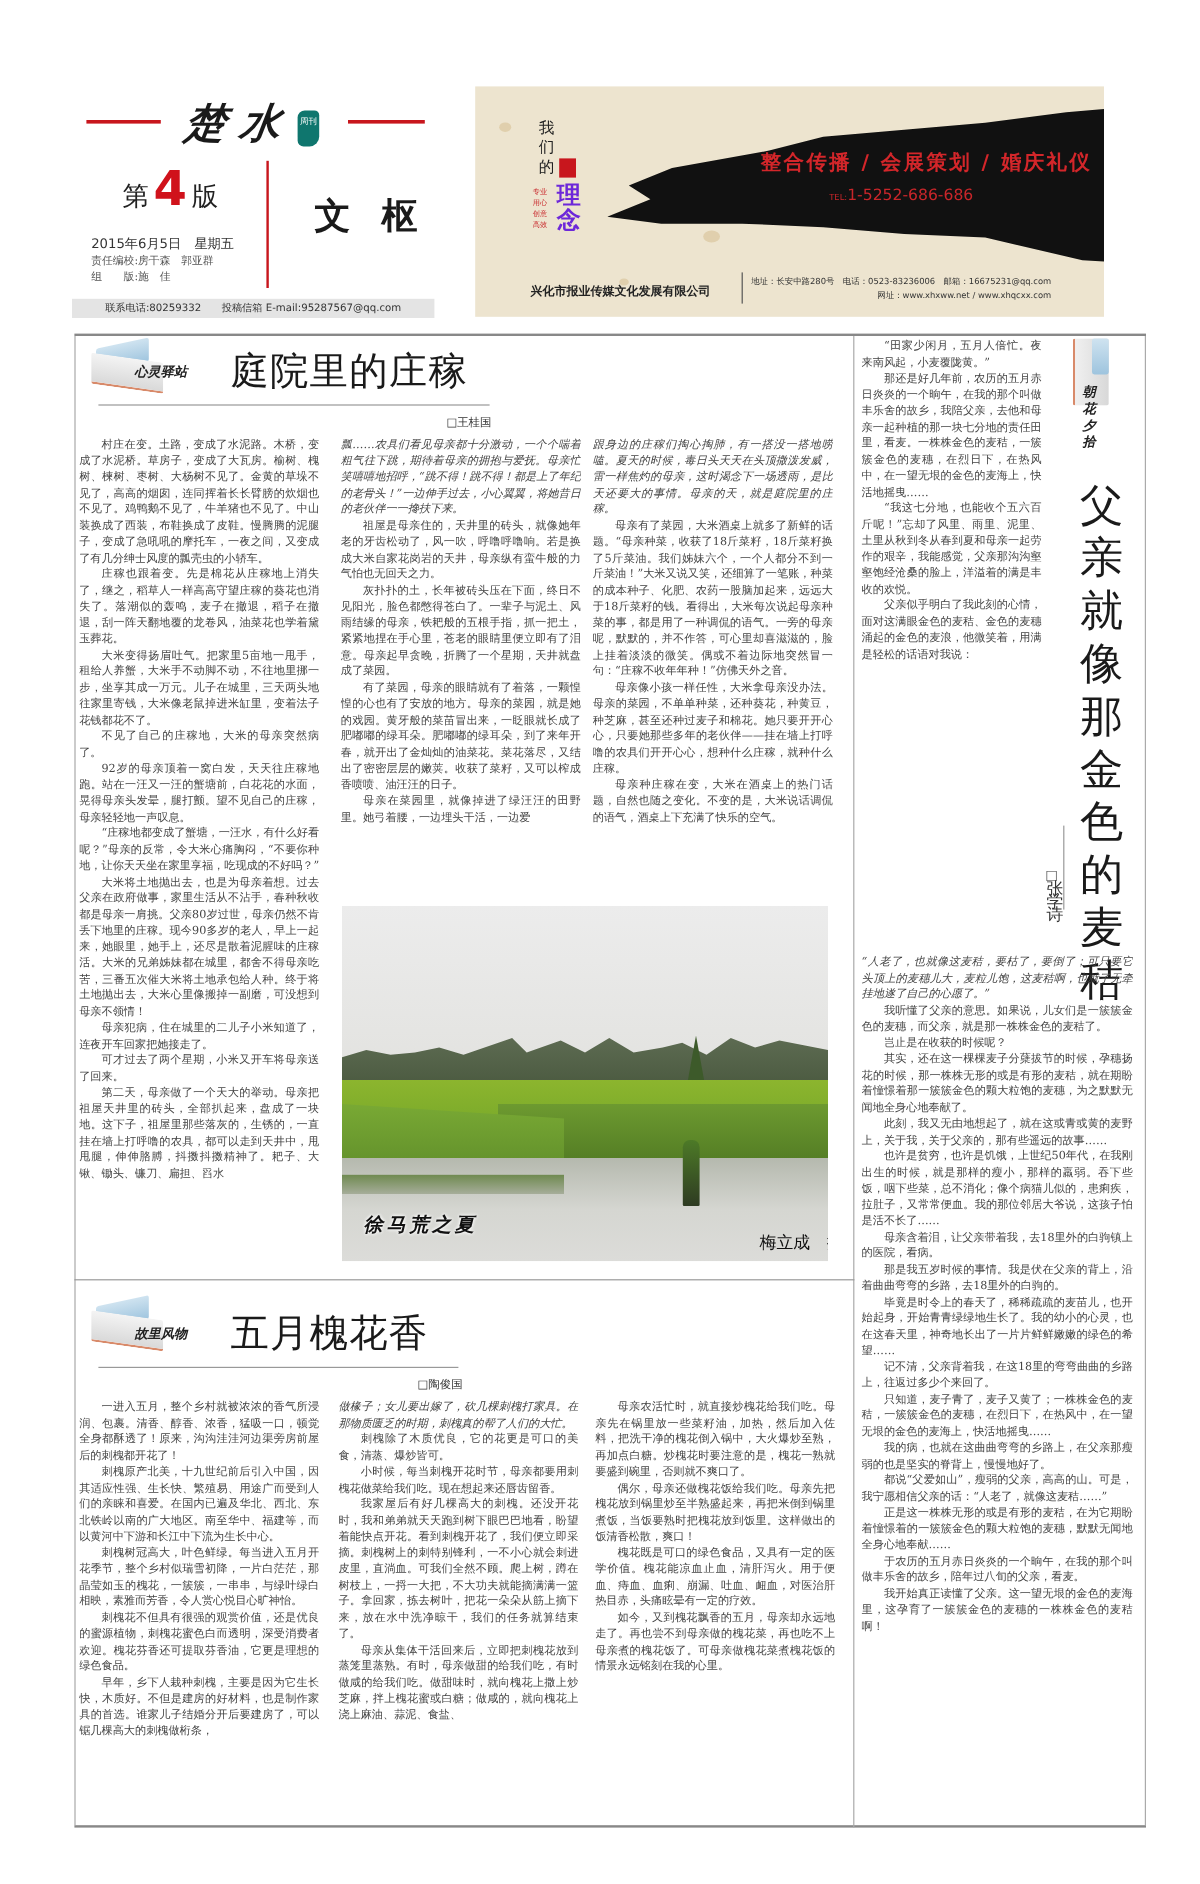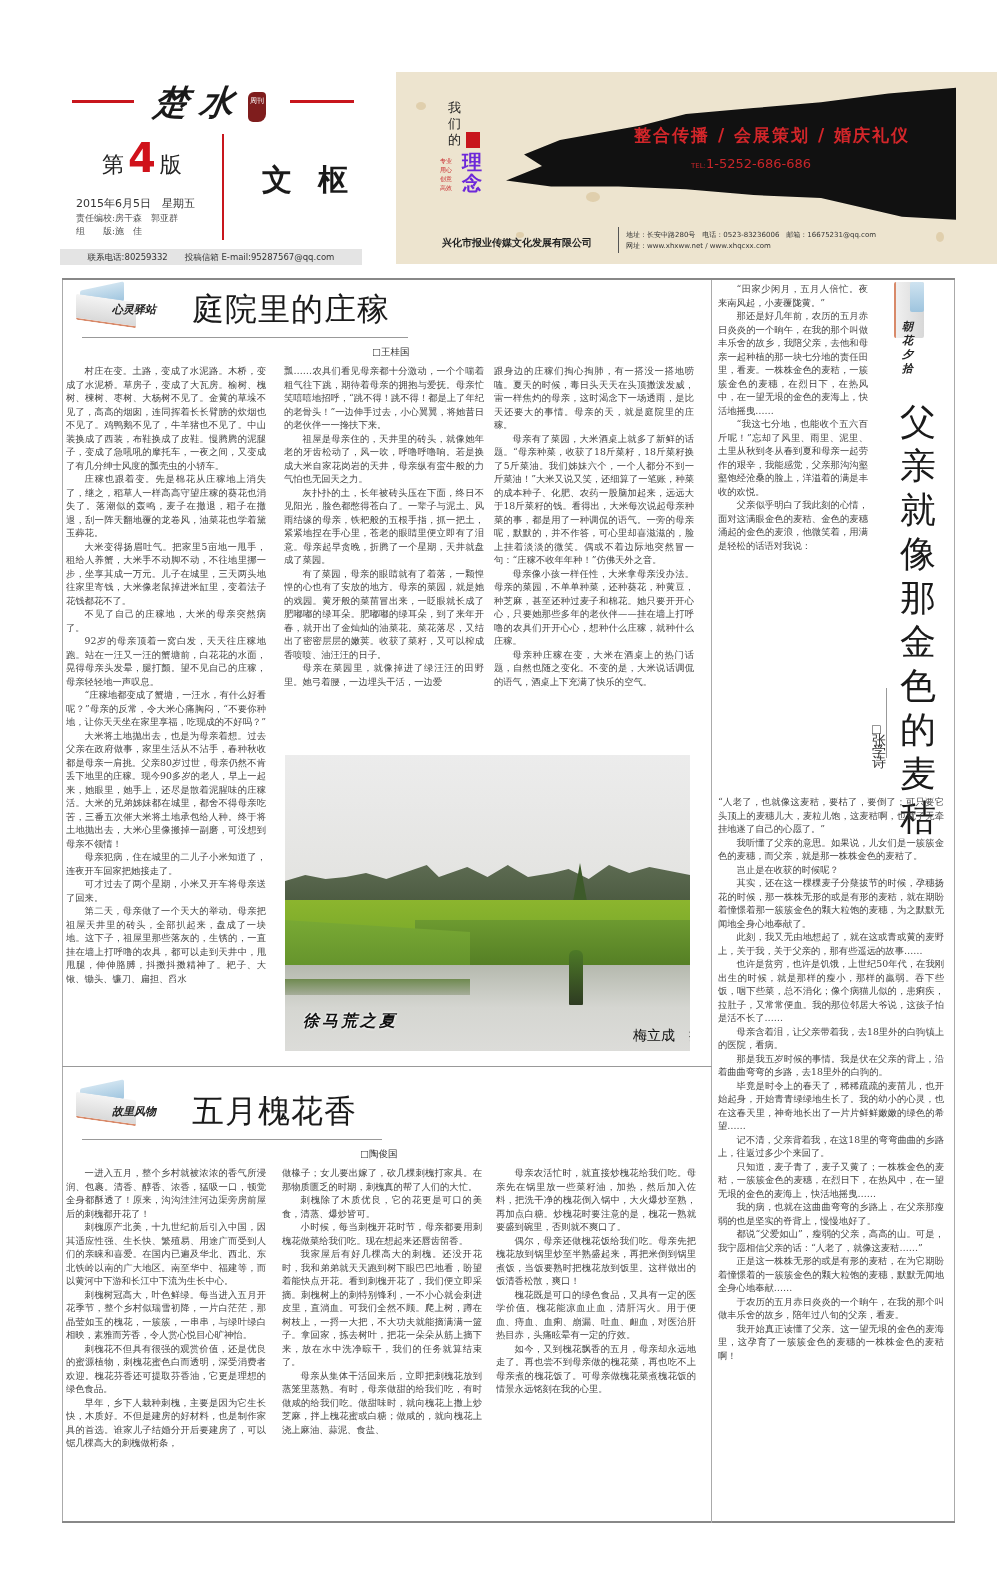--- a/index.html
+++ b/index.html
@@ -7,31 +7,31 @@
   body { font-family: "DejaVu Serif", "Liberation Serif", serif; color: #333; position: relative; }
 
   .page { position: absolute; left: 0; top: 0; width: 1000px; height: 1570px; }
 
   
   .mast { position: absolute; left: 62px; top: 72px; width: 330px; height: 190px; }
   .mast .rule { position: absolute; top: 28px; height: 3px; background: #c8161d; }
   .mast .rule.l { left: 10px; width: 62px; }
   .mast .rule.r { left: 228px; width: 64px; }
   .mast .brand { position: absolute; left: 92px; top: 8px; font-family: "DejaVu Serif", serif; font-size: 34px; font-style: italic; font-weight: bold; color: #1a1a1a; letter-spacing: 12px; transform: skewX(-8deg); }
-  .mast .seal { position: absolute; left: 186px; top: 20px; width: 18px; height: 30px; background: #7f1d1d; border-radius: 6px 4px 8px 5px; color: #fff; font-size: 7px; line-height: 11px; text-align: center; padding-top: 4px; font-family: "DejaVu Sans", sans-serif; }
+  .mast .seal { position: absolute; left: 186px; top: 20px; width: 18px; height: 30px; background: #0f766e; border-radius: 6px 4px 8px 5px; color: #fff; font-size: 7px; line-height: 11px; text-align: center; padding-top: 4px; font-family: "DejaVu Sans", sans-serif; }
   .mast .edition { position: absolute; left: 40px; top: 66px; font-family: "DejaVu Sans", sans-serif; font-size: 22px; color: #222; display: flex; align-items: baseline; gap: 4px; }
   .mast .edition .num { font-size: 40px; font-weight: bold; color: #d0121b; line-height: 1; }
   .mast .vline { position: absolute; left: 160px; top: 62px; width: 2px; height: 106px; background: #c8161d; }
   .mast .section { position: absolute; left: 200px; top: 88px; font-family: "DejaVu Serif", serif; font-size: 30px; font-weight: bold; color: #1a1a1a; letter-spacing: 26px; }
   .mast .date { position: absolute; left: 14px; top: 124px; font-family: "DejaVu Sans", sans-serif; font-size: 11px; color: #333; }
   .mast .editors { position: absolute; left: 14px; top: 140px; font-size: 9px; color: #555; line-height: 13px; font-family: "DejaVu Serif", serif; }
   .contact-bar { position: absolute; left: 60px; top: 249px; width: 302px; height: 16px; background: #e4e4e4; font-family: "DejaVu Sans", sans-serif; font-size: 8.5px; color: #333; line-height: 16px; text-align: center; white-space: nowrap; }
 
   
-  .ad { position: absolute; left: 396px; top: 72px; width: 601px; height: 192px; background: #ede4cf; overflow: hidden; }
+  .ad { position: absolute; left: 396px; top: 72px; width: 524px; height: 192px; background: #ede4cf; overflow: hidden; text-align: right; }
   .ad .spot { position: absolute; border-radius: 50%; background: rgba(200,170,110,0.35); }
   .ad .ink { position: absolute; left: 110px; top: 10px; width: 450px; height: 145px; background: #111;
      clip-path: polygon(12% 40%, 30% 30%, 40% 22%, 55% 18%, 70% 14%, 85% 8%, 100% 4%, 100% 95%, 88% 93%, 70% 80%, 55% 78%, 40% 74%, 25% 72%, 10% 72%, 0% 68%, 8% 58%, 4% 50%); }
   .ad .slogan { position: absolute; left: 238px; top: 52px; font-family: "DejaVu Sans", sans-serif; font-size: 17px; font-weight: bold; color: #d3262a; letter-spacing: 2px; white-space: nowrap; }
   .ad .tel { position: absolute; left: 295px; top: 84px; font-family: "DejaVu Sans", sans-serif; font-size: 13px; color: #c8262a; white-space: nowrap; }
   .ad .tel small { font-size: 7px; }
   .ad .motto { position: absolute; left: 52px; top: 28px; font-family: "DejaVu Serif", serif; font-size: 13px; color: #222; line-height: 16px; width: 14px; }
   .ad .motto-seal { position: absolute; left: 70px; top: 60px; width: 14px; height: 16px; background: #c8161d; }
   .ad .idea { position: absolute; left: 66px; top: 80px; font-family: "DejaVu Serif", serif; font-size: 20px; font-weight: bold; color: #6d28d9; line-height: 21px; width: 22px; }
   .ad .motto-red { position: absolute; left: 44px; top: 84px; font-size: 6px; color: #c8262a; line-height: 9px; width: 16px; font-family: "DejaVu Sans", sans-serif; }
@@ -51,21 +51,21 @@
   .book-icon { position: absolute; width: 70px; height: 48px; }
   .book-icon .pg { position: absolute; border-radius: 2px; }
   .colhead .kicker { position: absolute; font-family: "DejaVu Serif", serif; font-style: italic; font-weight: bold; font-size: 11px; color: #222; white-space: nowrap; }
   .colhead .title { position: absolute; font-family: "DejaVu Sans", sans-serif; font-size: 32px; color: #1a1a1a; white-space: nowrap; letter-spacing: 1px; }
   .colhead .underline { position: absolute; height: 1px; background: #999; }
   .byline { position: absolute; font-family: "DejaVu Sans", sans-serif; font-size: 9.5px; color: #333; white-space: nowrap; }
 
   
   .txt { position: absolute; font-family: "DejaVu Serif", serif; font-size: 9.3px; line-height: 13.5px; color: #444; text-align: justify; overflow: hidden; }
   .txt p { text-indent: 2em; }
-  .txt p.noind { text-indent: 0; }
+  .txt p.noind { text-indent: 0; font-style: italic; }
 
   
   .photo { position: absolute; left: 285px; top: 755px; width: 405px; height: 296px; overflow: hidden; }
   .photo .sky { position: absolute; left: 0; top: 0; width: 100%; height: 148px; background: linear-gradient(#ececec, #e2e2df); }
   .photo .trees { position: absolute; left: 0; top: 110px; width: 100%; height: 40px; background: linear-gradient(#5d6b52, #4b5a40); clip-path: polygon(0 40%, 5% 25%, 10% 35%, 15% 30%, 20% 20%, 25% 35%, 35% 0%, 38% 30%, 45% 5%, 50% 30%, 55% 0%, 60% 30%, 66% 20%, 70% 10%, 75% 35%, 80% 0%, 85% 20%, 90% 5%, 95% 15%, 100% 25%, 100% 100%, 0 100%); }
   .photo .field { position: absolute; left: 0; top: 145px; width: 100%; height: 40px; background: linear-gradient(#8cb52e, #79a92a); }
   .photo .reeds-l { position: absolute; left: 0; top: 165px; width: 185px; height: 60px; background: linear-gradient(#79a934, #5f8d2a); clip-path: polygon(0 0, 100% 20%, 100% 100%, 0 100%); }
   .photo .reeds-r { position: absolute; left: 130px; top: 165px; width: 275px; height: 45px; background: linear-gradient(#6d9a30, #557f25); }
   .photo .water { position: absolute; left: 0; top: 210px; width: 100%; height: 86px; background: linear-gradient(#b5b9ae, #d5d6d1 50%, #dcdcd9); }
   .photo .water2 { position: absolute; left: 0; top: 224px; width: 185px; height: 16px; background: linear-gradient(#6f8a50, #a6ad9a); }
@@ -188,21 +188,21 @@
   <div>
     <div class="book-icon" style="left:74px;top:1082px;">
       <div class="pg" style="left:6px;top:2px;width:44px;height:20px;background:linear-gradient(#cfe3f0,#9ec4de);transform:skewY(-12deg);"></div>
       <div class="pg" style="left:2px;top:14px;width:60px;height:26px;background:linear-gradient(#f4f4f4,#d9d9d9);border-bottom:2px solid #d88a6a;transform:skewY(8deg);"></div>
     </div>
     <div class="colhead">
       <span class="kicker" style="left:112px;top:1104px;">故里风物</span>
       <span class="title" style="left:192px;top:1090px;text-align:right;">五月槐花香</span>
       <span class="underline" style="left:82px;top:1139px;width:300px;"></span>
     </div>
-    <div class="byline" style="left:348px;top:1148px;margin-left:12px;">□陶俊国</div>
+    <div class="byline" style="left:348px;top:1148px;">□陶俊国</div>
   </div>
 
   <div class="txt" style="left:66px;top:1166px;width:200px;height:350px;">
     <p>一进入五月，整个乡村就被浓浓的香气所浸润、包裹。清香、醇香、浓香，猛吸一口，顿觉全身都酥透了！原来，沟沟洼洼河边渠旁房前屋后的刺槐都开花了！</p>
     <p>刺槐原产北美，十九世纪前后引入中国，因其适应性强、生长快、繁殖易、用途广而受到人们的亲睐和喜爱。在国内已遍及华北、西北、东北铁岭以南的广大地区。南至华中、福建等，而以黄河中下游和长江中下流为生长中心。</p>
     <p>刺槐树冠高大，叶色鲜绿。每当进入五月开花季节，整个乡村似瑞雪初降，一片白茫茫，那晶莹如玉的槐花，一簇簇，一串串，与绿叶绿白相映，素雅而芳香，令人赏心悦目心旷神怡。</p>
     <p>刺槐花不但具有很强的观赏价值，还是优良的蜜源植物，刺槐花蜜色白而透明，深受消费者欢迎。槐花芬香还可提取芬香油，它更是理想的绿色食品。</p>
     <p>早年，乡下人栽种刺槐，主要是因为它生长快，木质好。不但是建房的好材料，也是制作家具的首选。谁家儿子结婚分开后要建房了，可以锯几棵高大的刺槐做桁条，</p>
   </div>
   <div class="txt" style="left:282px;top:1166px;width:200px;height:350px;">

